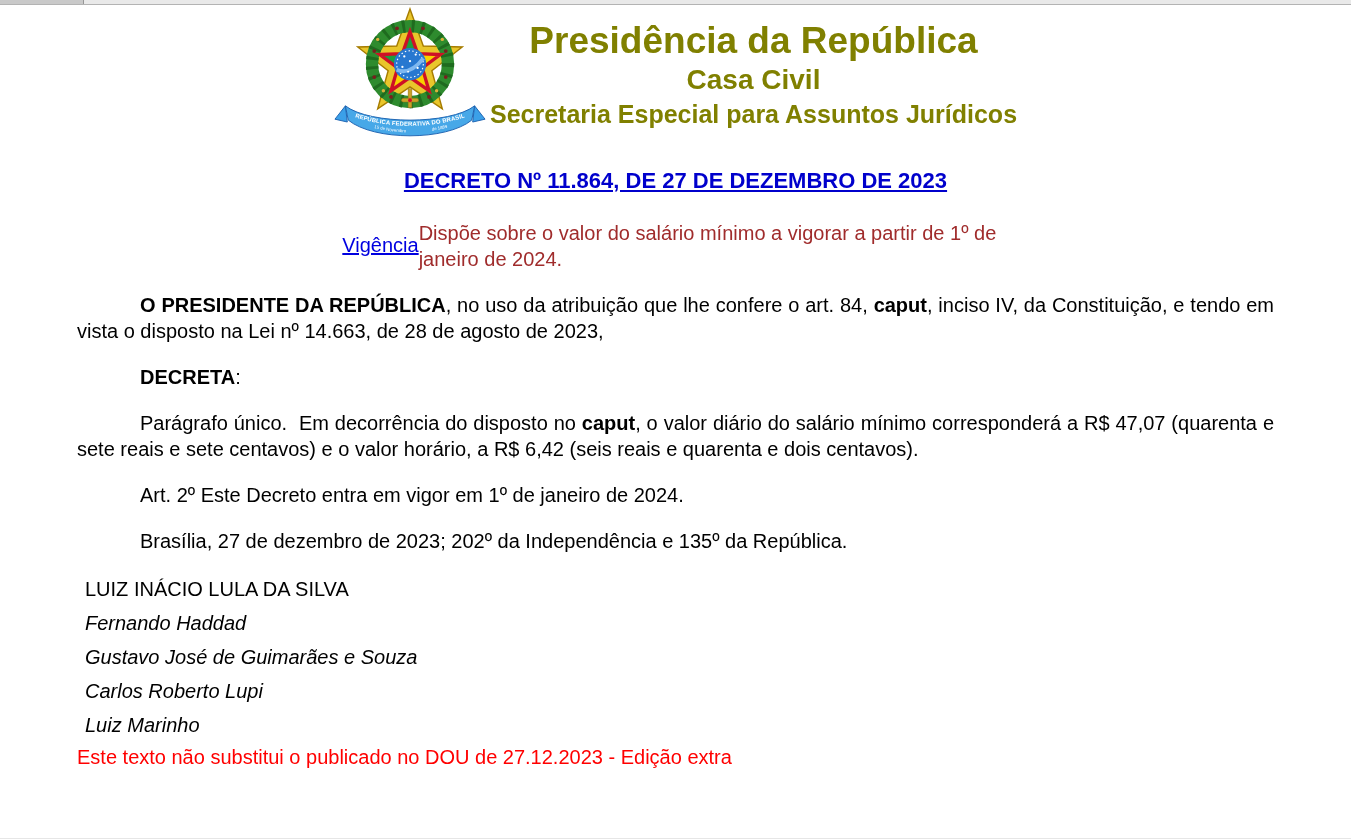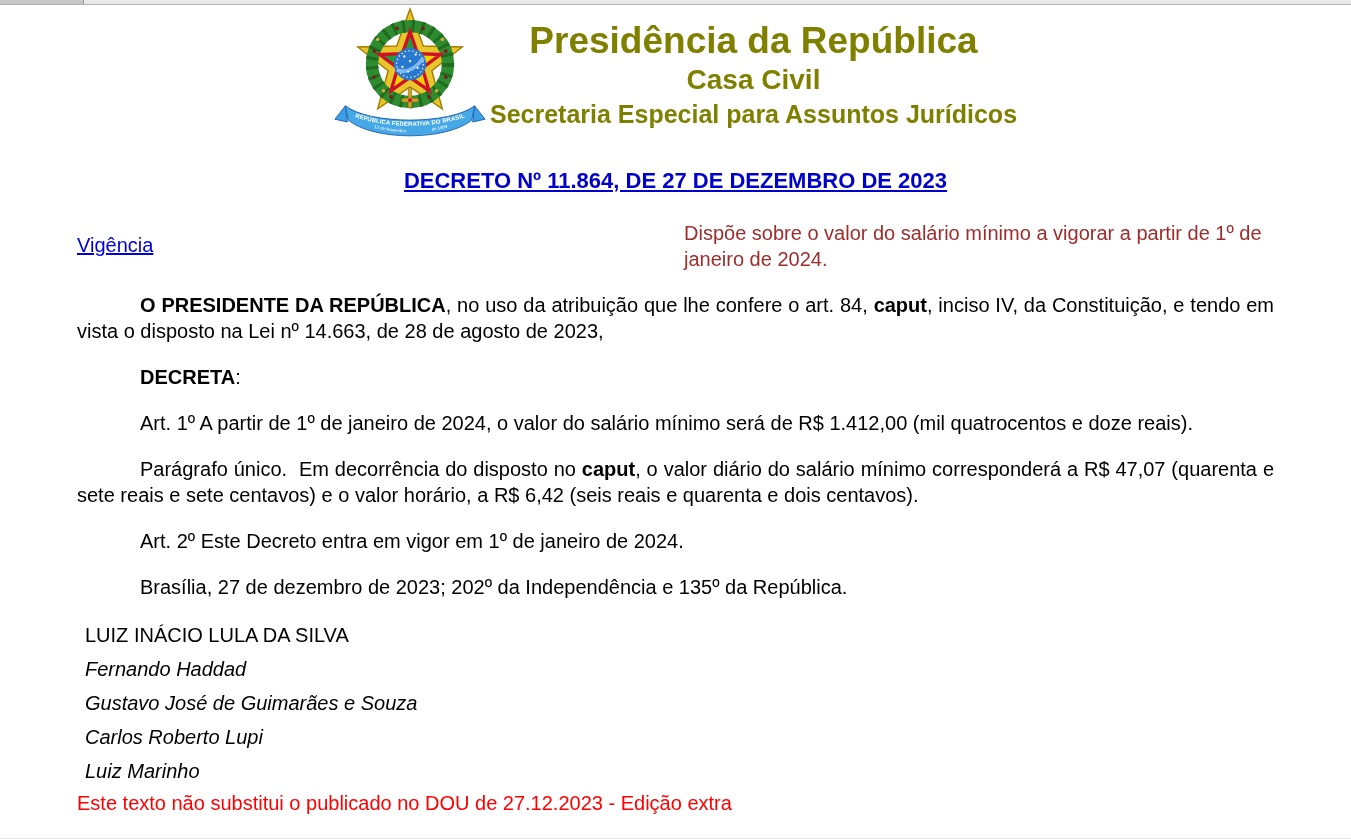--- a/index.html
+++ b/index.html
@@ -23,21 +23,21 @@
   .titles { text-align: center; color: var(--header_olive); font-weight: bold; margin-left: 4px; }
   .org1 { font-size: 37px; line-height: 1.13; }
   .org2 { font-size: 28px; line-height: 1.28; }
   .org3 { font-size: 25px; line-height: 1.3; }
 
   .doc { padding: 0 77px; }
 
   .decree-title { text-align: center; margin-top: 25px; font-size: 22px; font-weight: bold; }
   .decree-title a { color: var(--title_blue); text-decoration: underline; cursor: pointer; }
 
-  .meta-row { display: flex; justify-content: space-between; align-items: flex-start; margin-top: 26px; }
+  .meta-row { display: flex; justify-content: center; align-items: flex-start; margin-top: 26px; }
   .vigencia {
     font-size: 20px; color: var(--link_blue); text-decoration: underline;
     padding-top: 14px; cursor: pointer;
   }
   .ementa { width: 590px; font-size: 20px; line-height: 26px; color: var(--ementa_red); text-align: left; }
 
   .para { font-size: 20px; line-height: 26px; text-align: justify; text-indent: 63px; margin: 20px 0 0 0; }
 
   .signatures { margin-top: 22px; font-size: 20px; line-height: 26px; }
   .sig-line { margin: 8px; }
@@ -137,21 +137,20 @@
 
     <div class="meta-row">
       <a class="vigencia">Vigência</a>
       <div class="ementa">Dispõe sobre o valor do salário mínimo a vigorar a partir de 1º de janeiro de 2024.</div>
     </div>
 
     <p class="para"><span style="font-weight: bold;">O PRESIDENTE DA REPÚBLICA</span><span>, no uso da atribuição que lhe confere o art. 84, </span><span style="font-weight: bold;">caput</span><span>, inciso IV, da Constituição, e tendo em vista o disposto na Lei nº 14.663, de 28 de agosto de 2023,</span></p>
 
     <p class="para"><span style="font-weight: bold;">DECRETA</span><span>:</span></p>
 
-    <p class="para">Art. 1º A partir de 1º de janeiro de 2024, o valor do salário mínimo será de R$ 1.412,00 (mil quatrocentos e doze reais).</p>
 
     <p class="para"><span>Parágrafo único.&nbsp; Em decorrência do disposto no </span><span style="font-weight: bold;">caput</span><span>, o valor diário do salário mínimo corresponderá a R$ 47,07 (quarenta e sete reais e sete centavos) e o valor horário, a R$ 6,42 (seis reais e quarenta e dois centavos).</span></p>
 
     <p class="para">Art. 2º Este Decreto entra em vigor em 1º de janeiro de 2024.</p>
 
     <p class="para">Brasília, 27 de dezembro de 2023; 202º da Independência e 135º da República.</p>
 
     <div class="signatures">
       <p class="sig-line">LUIZ INÁCIO LULA DA SILVA</p>
       <p class="sig-line sig-minister">Fernando Haddad</p>

